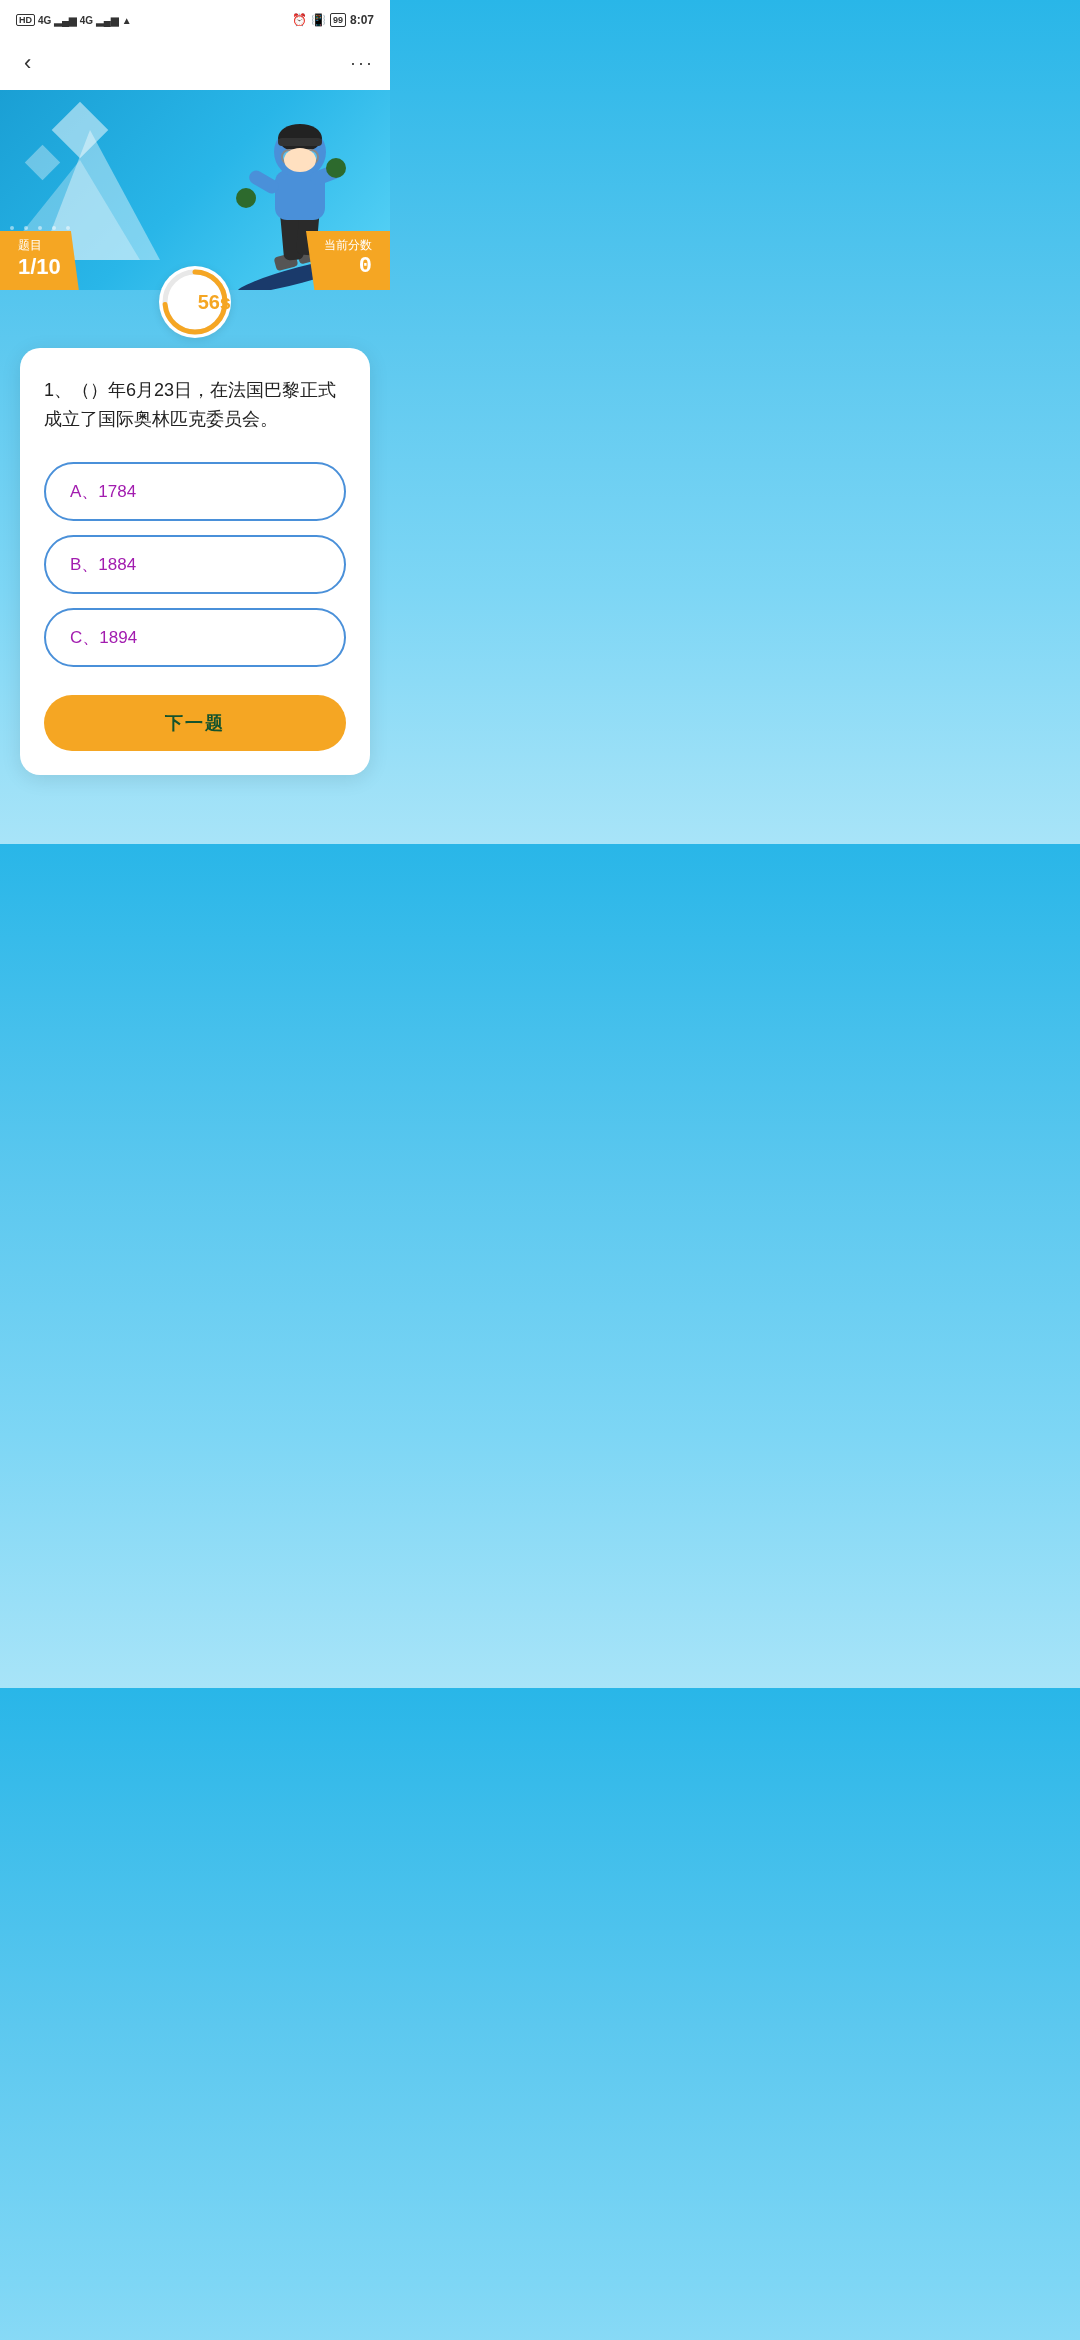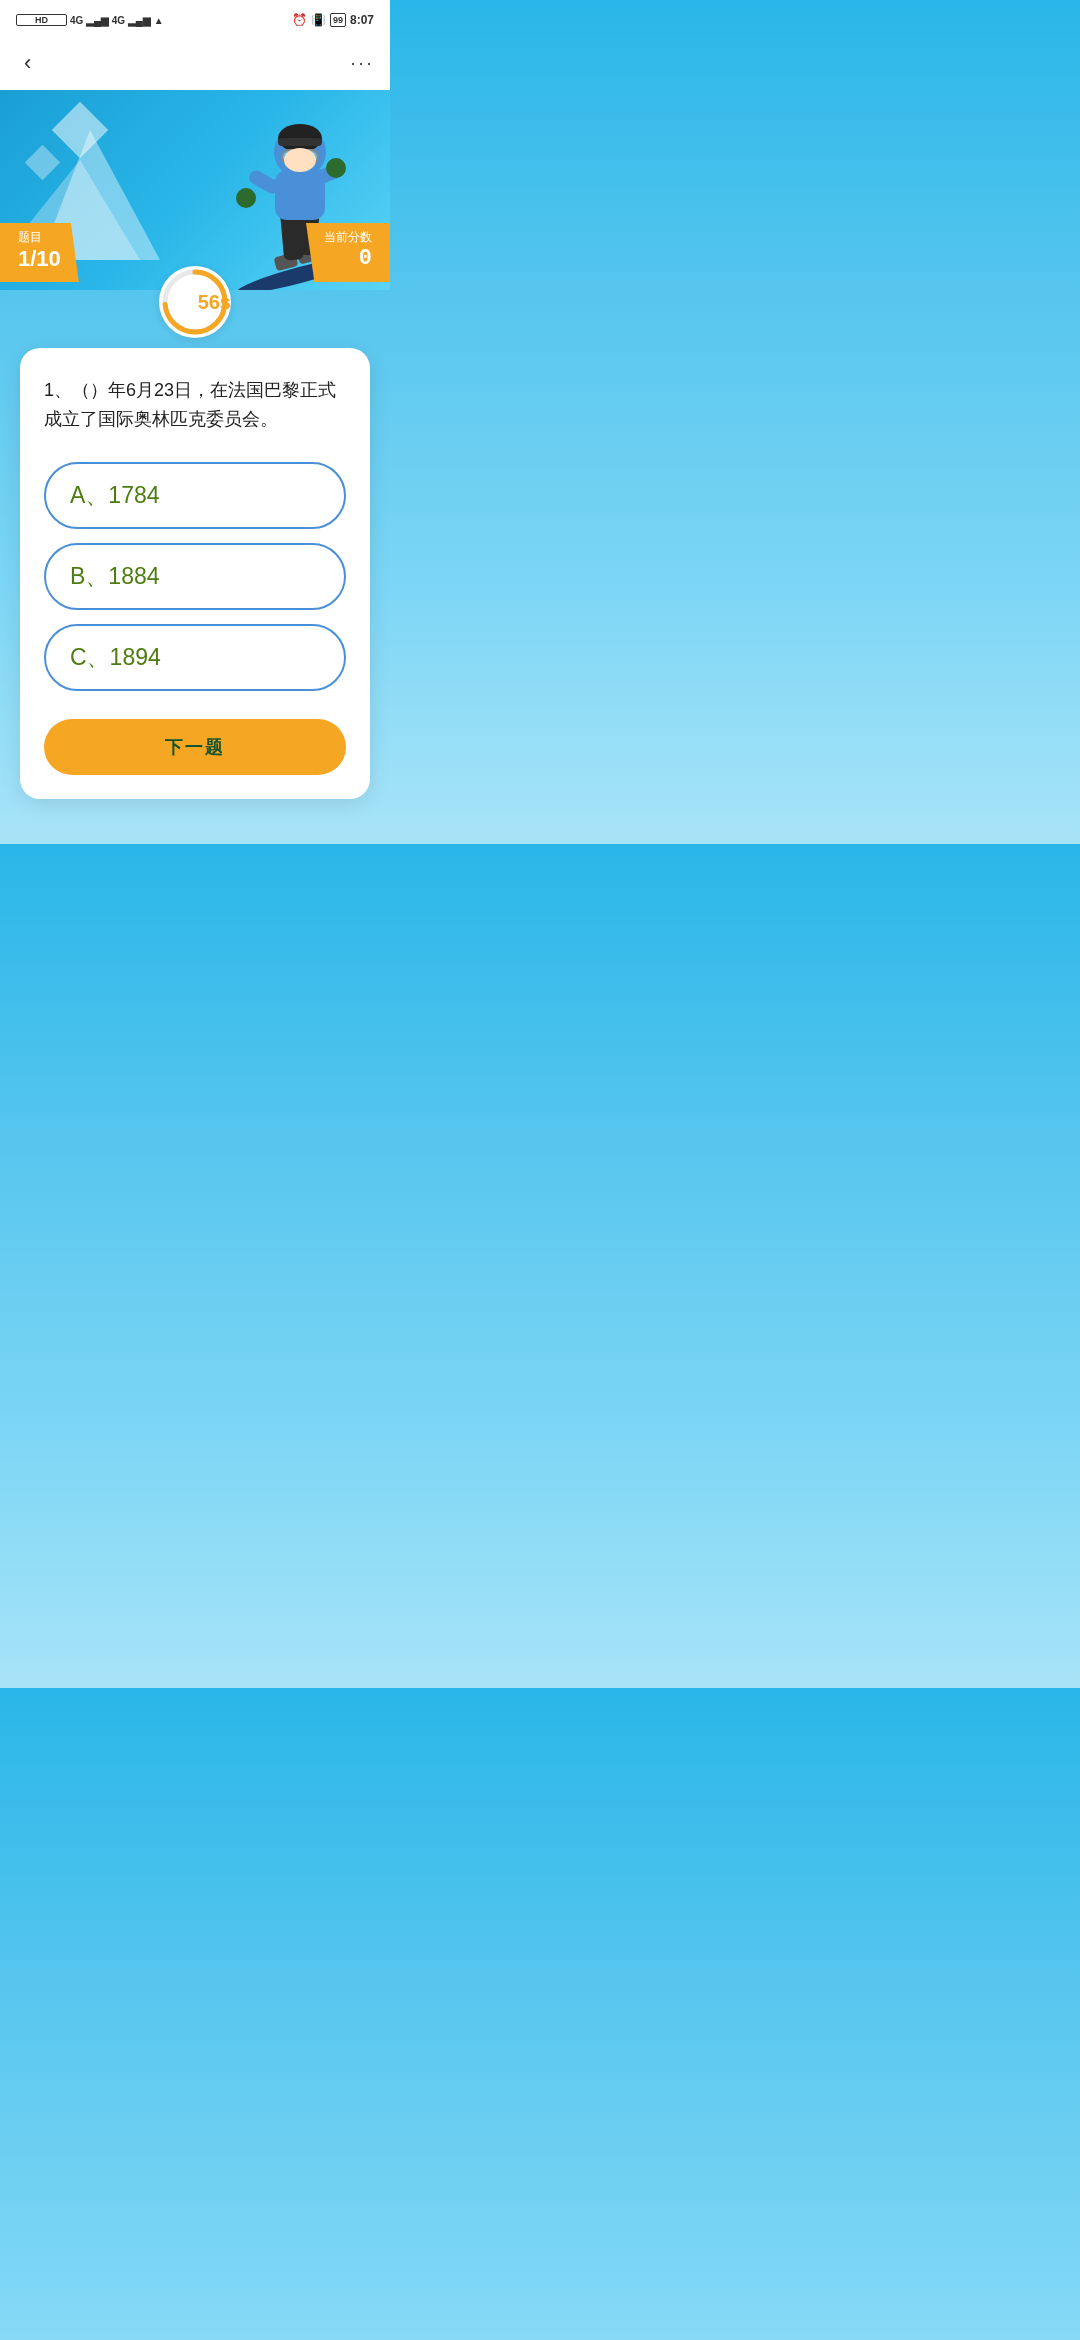--- a/index.html
+++ b/index.html
@@ -89,21 +89,21 @@
       position: absolute;
       right: 20px;
       top: 10px;
       width: 160px;
       height: 180px;
     }
 
     
     .score-labels {
       position: absolute;
-      bottom: 8px;
+      bottom: 0;
       left: 0;
       right: 0;
       display: flex;
       justify-content: space-between;
     }
 
     .score-label-left {
       background: #f5a623;
       padding: 6px 18px 10px;
       clip-path: polygon(0 0, 90% 0, 100% 100%, 0 100%);
@@ -184,22 +184,22 @@
       display: flex;
       flex-direction: column;
       gap: 14px;
       margin-bottom: 28px;
     }
 
     .option-btn {
       border: 2px solid #4a90d9;
       border-radius: 50px;
       padding: 16px 24px;
-      font-size: 23px;
-      color: #4d7c0f;
+      font-size: 17px;
+      color: #a21caf;
       background: white;
       cursor: pointer;
       text-align: left;
       transition: all 0.2s;
     }
 
     .next-btn {
       width: 100%;
       padding: 16px;
       background: #f5a623;
@@ -269,21 +269,21 @@
       height: 4px;
       border-radius: 50%;
       background: rgba(255,255,255,0.5);
     }
   </style>
 </head>
 <body>
 
 <div class="status-bar">
   <div class="status-left">
-    <span style="font-size:9px;border:1px solid #333;padding:0 18px;border-radius:2px;font-weight:700;">HD</span>
+    <span style="font-size:9px;border:1px solid #333;padding:0 2px;border-radius:2px;font-weight:700;">HD</span>
     <span style="font-size:10px;">4G</span>
     <span>▂▄▆</span>
     <span style="font-size:10px;">4G</span>
     <span>▂▄▆</span>
     <span>▲</span>
   </div>
   <div class="status-right">
     <span>⏰</span>
     <span>📳</span>
     <span class="battery">

